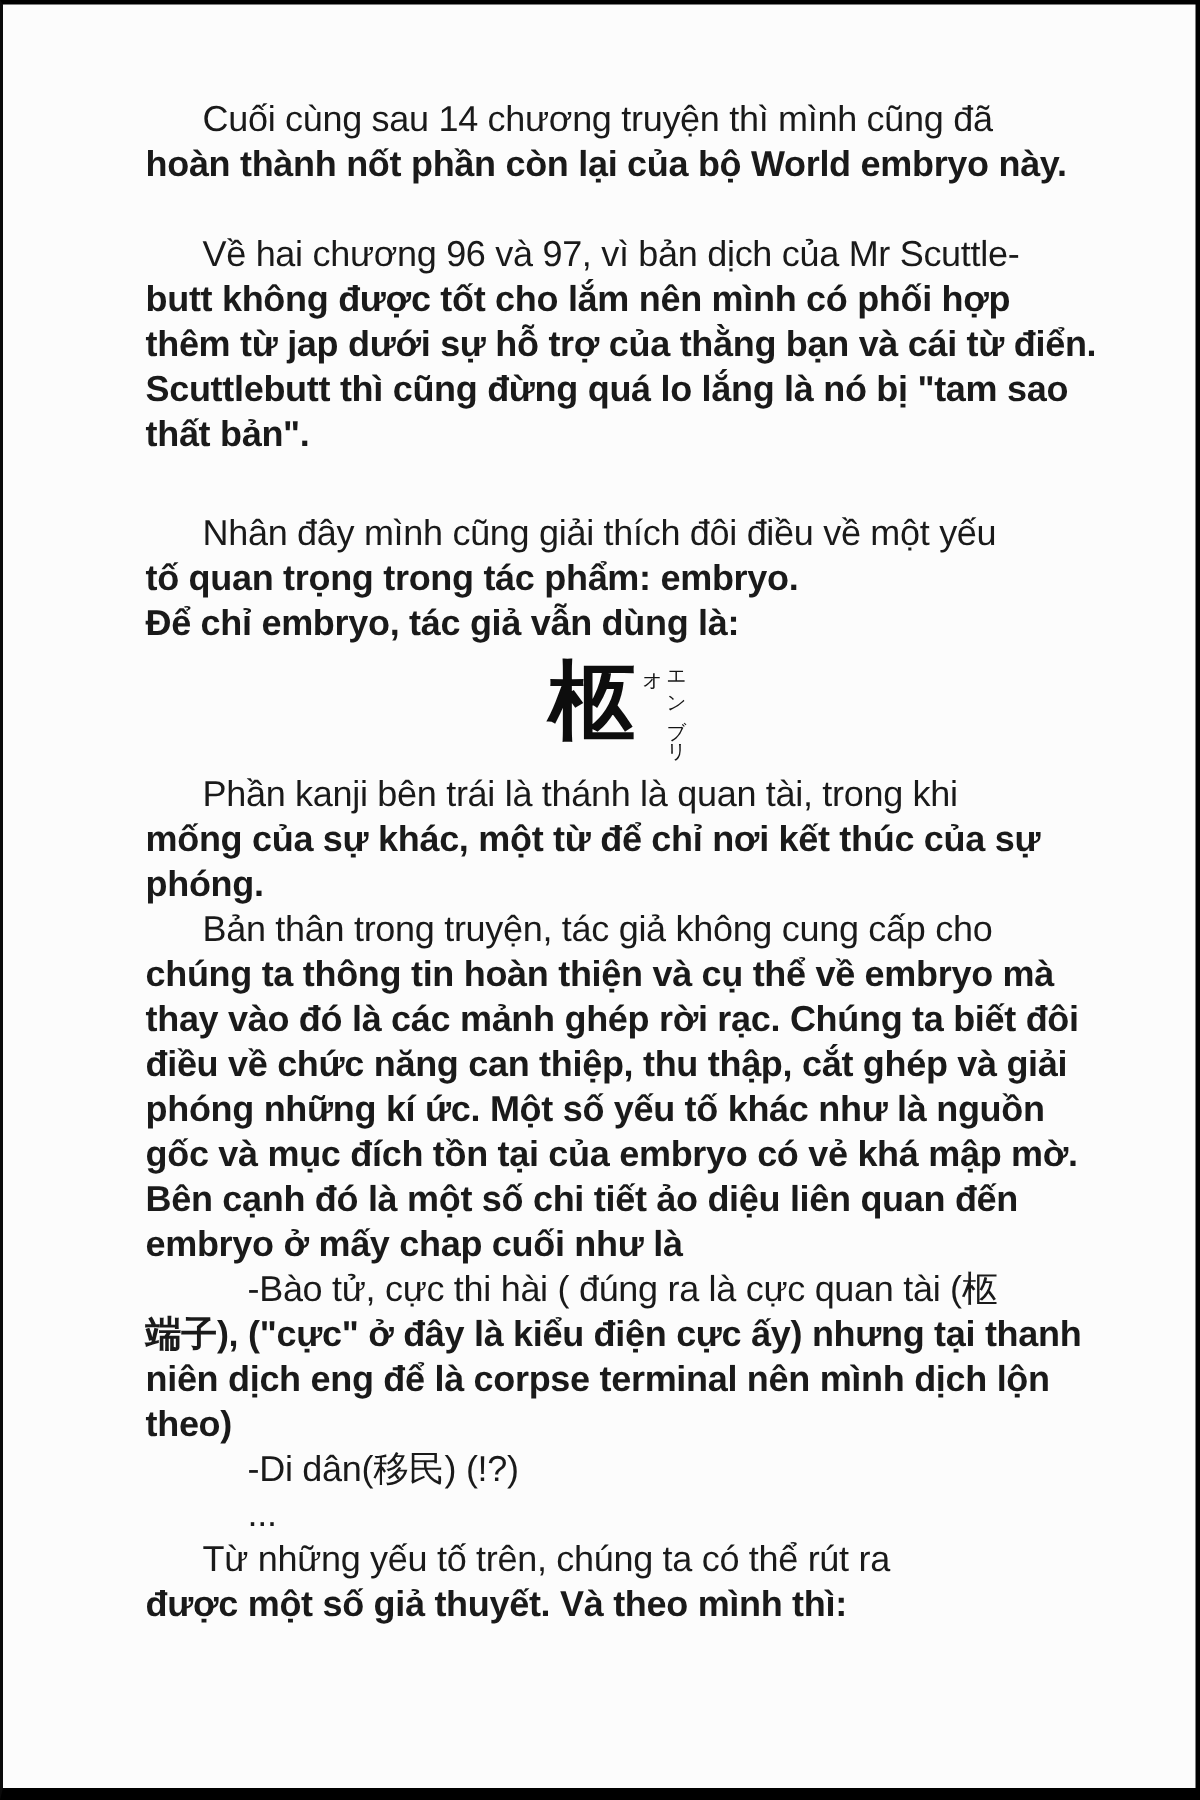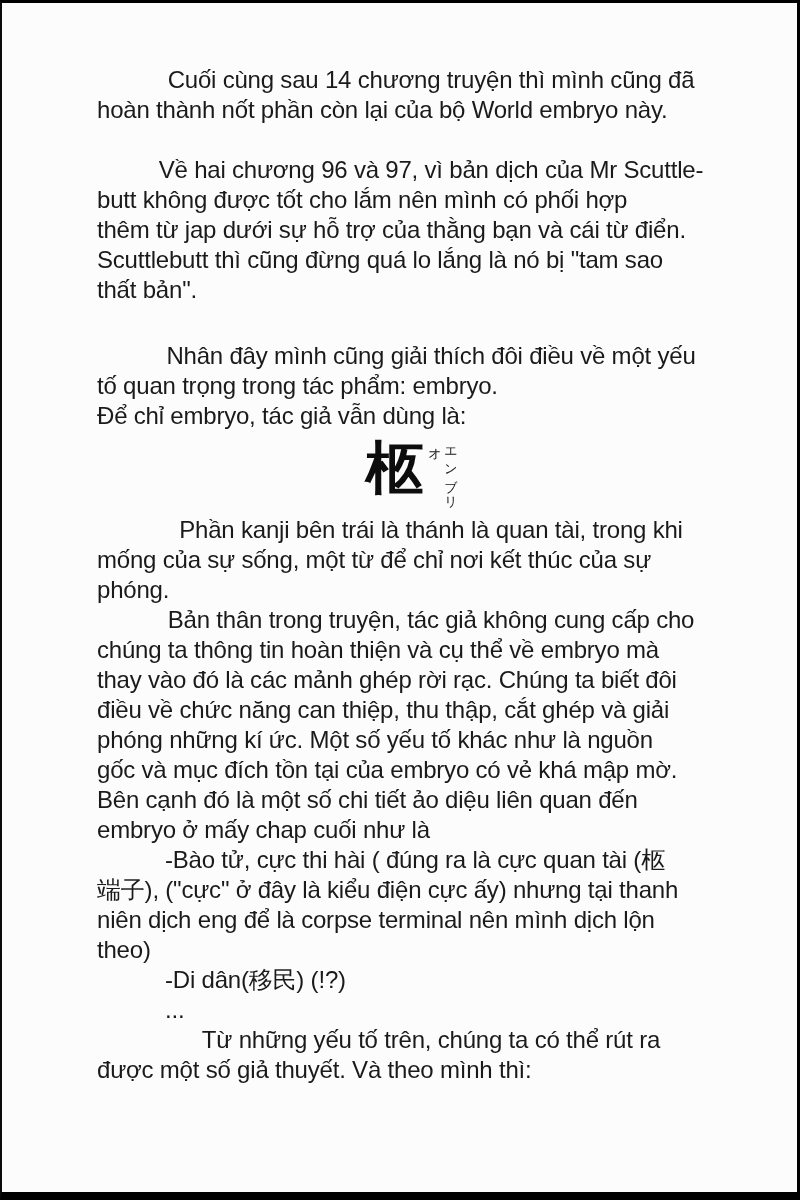--- a/index.html
+++ b/index.html
@@ -24,22 +24,22 @@
   .doc-body {
     box-sizing: border-box;
     padding: 62px 70px 0 95px;
   }
   .line {
     font-size: 24px;
     line-height: 30px;
     white-space: nowrap;
     letter-spacing: -0.2px;
   }
-  .indent-0 { padding-left: 0; }
-  .indent-1 { padding-left: 38px; text-align: center; }
+  .indent-0 { padding-left: 0; font-weight: bold; }
+  .indent-1 { padding-left: 38px; }
   .indent-2 { padding-left: 68px; }
   .spacer { width: 100%; }
   .kanji-figure {
     height: 84px;
     display: flex;
     justify-content: center;
     align-items: flex-start;
     padding-top: 6px;
     box-sizing: border-box;
   }
@@ -75,21 +75,21 @@
       <div class="line indent-0">thất bản".</div>
       <div class="spacer" style="height: 36px;"></div>
       <div class="line indent-1">Nhân đây mình cũng giải thích đôi điều về một yếu</div>
       <div class="line indent-0">tố quan trọng trong tác phẩm: embryo.</div>
       <div class="line indent-0">Để chỉ embryo, tác giả vẫn dùng là:</div>
       <div class="kanji-figure">
         <span class="kanji-main">柩</span>
         <span class="kanji-furigana">エンブリオ</span>
       </div>
       <div class="line indent-1">Phần kanji bên trái là thánh là quan tài, trong khi</div>
-      <div class="line indent-0">mống của sự sống, một từ để chỉ nơi kết thúc của sự</div>
+      <div class="line indent-0">mống của sự khác, một từ để chỉ nơi kết thúc của sự</div>
       <div class="line indent-0">phóng.</div>
       <div class="line indent-1">Bản thân trong truyện, tác giả không cung cấp cho</div>
       <div class="line indent-0">chúng ta thông tin hoàn thiện và cụ thể về embryo mà</div>
       <div class="line indent-0">thay vào đó là các mảnh ghép rời rạc. Chúng ta biết đôi</div>
       <div class="line indent-0">điều về chức năng can thiệp, thu thập, cắt ghép và giải</div>
       <div class="line indent-0">phóng những kí ức. Một số yếu tố khác như là nguồn</div>
       <div class="line indent-0">gốc và mục đích tồn tại của embryo có vẻ khá mập mờ.</div>
       <div class="line indent-0">Bên cạnh đó là một số chi tiết ảo diệu liên quan đến</div>
       <div class="line indent-0">embryo ở mấy chap cuối như là</div>
       <div class="line indent-2">-Bào tử, cực thi hài ( đúng ra là cực quan tài (柩</div>

